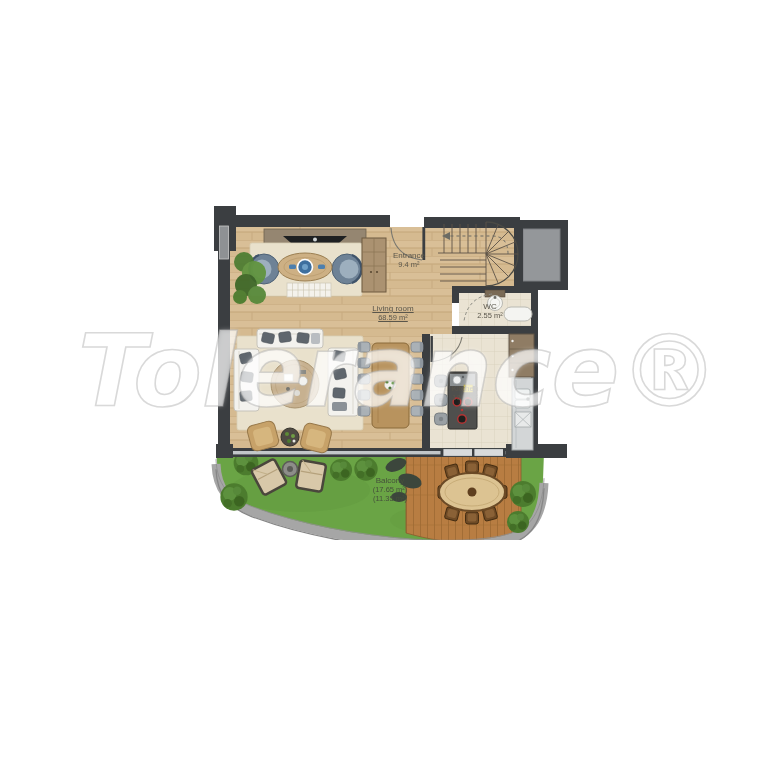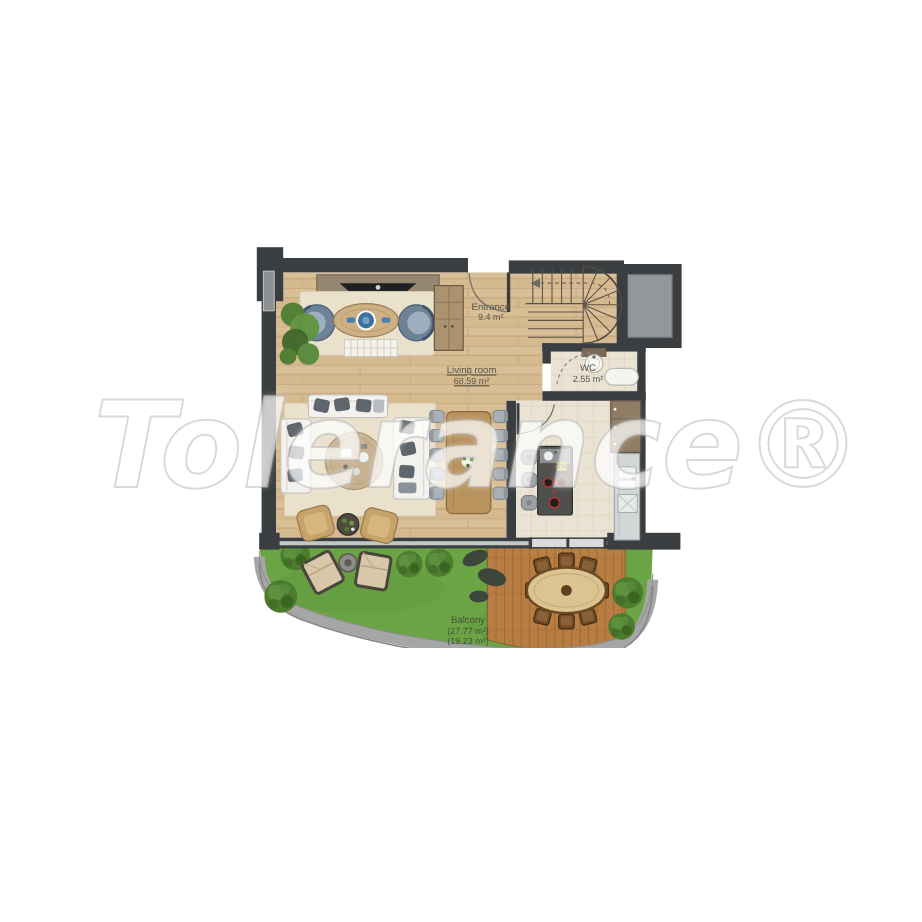--- a/index.html
+++ b/index.html
@@ -5,21 +5,21 @@
   html,body{margin:0;padding:0;background:#ffffff;}
   .stage{position:relative;width:768px;height:540px;background:#fff;overflow:hidden;
          font-family:"Liberation Sans", sans-serif;}
   .stage svg{position:absolute;left:0;top:0;}
   .wall{fill:var(--wall,#3b3e41);}
   .doorline{stroke:#7a786f;stroke-width:1.1;fill:none;}
   .stair-line{stroke:#5d5348;stroke-width:.9;}
   .room-label{position:absolute;text-align:center;font-size:8px;line-height:9px;
               color:var(--label-text,#5a564b);z-index:3;}
   .room-label .area{font-size:7.5px;}
-  .balcony-label{color:#45503b;margin-top:36px;}
+  .balcony-label{color:#45503b;}
   .watermark{position:absolute;left:78px;top:316px;z-index:5;white-space:nowrap;
              font-family:"DejaVu Sans","Liberation Sans",sans-serif;
              font-size:100px;line-height:112px;font-style:italic;font-weight:bold;
              color:rgba(255,255,255,0.60);
              -webkit-text-stroke:1.6px rgba(170,170,170,0.45);
              text-shadow:0 0 5px rgba(255,255,255,0.35);
              pointer-events:none;}
 </style>
 </head>
 <body>
@@ -348,18 +348,18 @@
 <div class="room-label" style="left:464px;top:302px;width:52px;">
   <div>WC</div>
   <div class="area">2.55 m²</div>
 </div>
 <div class="room-label" style="left:434px;top:356px;width:62px;margin-top:28px;">
   <div>Kitchen</div>
   <div class="area">19.3 m²</div>
 </div>
 <div class="room-label balcony-label" style="left:360px;top:476px;width:60px;">
   <div>Balcony</div>
-  <div class="area">(27.77 m²)</div>
-  <div class="area">(19.23 m²)</div>
+  <div class="area">(17.65 m²)</div>
+  <div class="area">(11.35 m²)</div>
 </div>
 
 <div class="watermark">Tolerance®</div>
 </div>
 
 </body></html>

